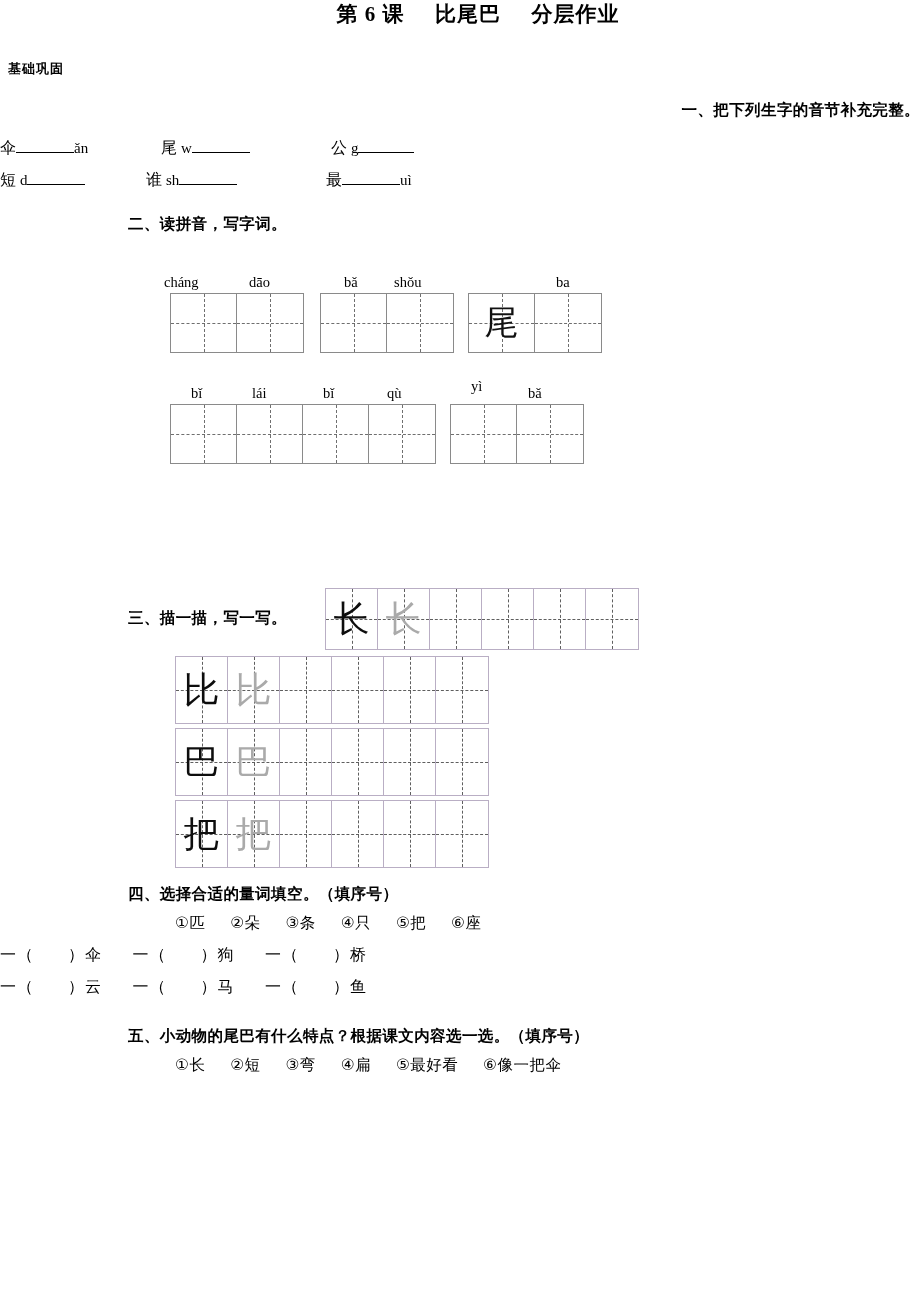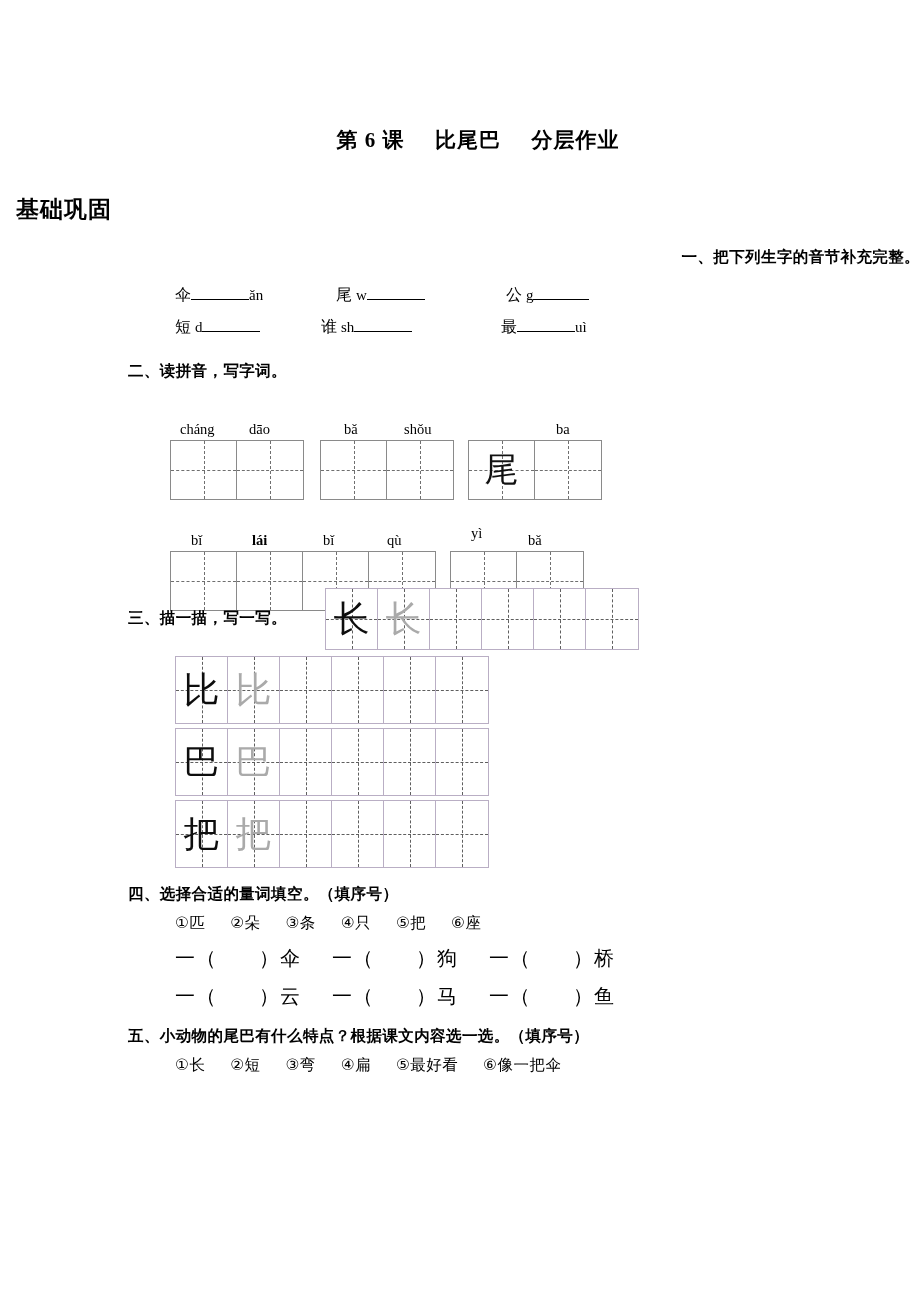--- a/index.html
+++ b/index.html
@@ -15,47 +15,46 @@
   }
   .page { position: relative; width: 920px; height: 1302px; padding: 0; }
 
   
   .doc-title {
     text-align: center;
     font-size: 21px;
     font-weight: bold;
     letter-spacing: 1px;
     margin: 0;
-    padding-top: 126px;
     padding-left: 36px;
     font-family: "Liberation Serif", "DejaVu Serif", serif;
   }
   .doc-title .t-seg { display: inline-block; }
   .doc-title .gap-sm { display: inline-block; width: 18px; }
 
   
   .section-heading {
-    font-size: 23px;
+    font-size: 13px;
     font-weight: bold;
-    margin: 16px;
+    margin: 8px;
     padding-top: 24px;
     letter-spacing: 1px;
   }
 
   
   .q-prompt {
     font-size: 15.5px;
     font-weight: bold;
     padding-left: 128px;
     letter-spacing: 0.4px;
     line-height: 1.3;
   }
 
   
-  .ex1 { padding-left: 175px; margin-top: 12px; }
+  .ex1 { margin-top: 12px; }
   .ex1-row {
     font-family: "Liberation Serif", "DejaVu Serif", serif;
     font-size: 15.5px;
     height: 32px;
     line-height: 32px;
     position: relative;
     white-space: nowrap;
   }
   .ex1-item { display: inline-block; position: absolute; }
   .ex1-item .han { font-size: 16px; }
@@ -169,25 +168,23 @@
   .opt-row {
     padding-left: 175px;
     font-size: 15.5px;
     margin-top: 9px;
     letter-spacing: 0.5px;
     white-space: nowrap;
   }
   .opt-row .opt { display: inline-block; margin-right: 20px; }
 
   .fill-row {
-    padding-left: 175px;
-    font-size: 20px;
+    font-size: 16px;
     margin-top: 11px;
     white-space: nowrap;
-    font-family: Liberation Serif, serif;
   }
   .fill-row .fill-item { display: inline-block; margin-right: 26px; letter-spacing: 1px; }
 </style>
 </head>
 <body>
 
 <div class="page">
 
   <h1 class="doc-title">
     <span class="t-seg">第 6 课</span>
@@ -229,24 +226,24 @@
         </span>
       </div>
     </div>
   </div>
 
   <div style="margin-top:18px;">
     <div class="q-prompt">二、读拼音，写字词。</div>
 
     <div class="ex2">
 
-      <span class="pyline" style="left:180px; top:32px;">cháng</span>
+      <span class="pyline" style="left:164px; top:32px;">cháng</span>
       <span class="pyline" style="left:249px; top:32px;">dāo</span>
       <span class="pyline" style="left:344px; top:32px;">bǎ</span>
-      <span class="pyline" style="left:404px; top:32px;">shǒu</span>
+      <span class="pyline" style="left:394px; top:32px;">shǒu</span>
       <span class="pyline" style="left:556px; top:32px;">ba</span>
 
       <div class="tzg" style="left:170px; top:51px;">
         <div class="tzg-cell" style="width:66px; height:58px;">
           <span class="glyph dark"></span>
         </div>
         <div class="tzg-cell" style="width:66px; height:58px;">
           <span class="glyph dark"></span>
         </div>
       </div>
@@ -261,21 +258,21 @@
       <div class="tzg" style="left:468px; top:51px;">
         <div class="tzg-cell" style="width:66px; height:58px;">
           <span class="glyph dark">尾</span>
         </div>
         <div class="tzg-cell" style="width:66px; height:58px;">
           <span class="glyph dark"></span>
         </div>
       </div>
 
       <span class="pyline" style="left:191px; top:143px;">bǐ</span>
-      <span class="pyline" style="left:252px; top:143px;font-weight:bold;">lái</span>
+      <span class="pyline" style="left:252px; top:143px;">lái</span>
       <span class="pyline" style="left:323px; top:143px;">bǐ</span>
       <span class="pyline" style="left:387px; top:143px;">qù</span>
       <span class="pyline" style="left:471px; top:136px;">yì</span>
       <span class="pyline" style="left:528px; top:143px;">bǎ</span>
 
       <div class="tzg" style="left:170px; top:162px;">
         <div class="tzg-cell" style="width:66px; height:58px;">
           <span class="glyph dark"></span>
         </div>
         <div class="tzg-cell" style="width:66px; height:58px;">

